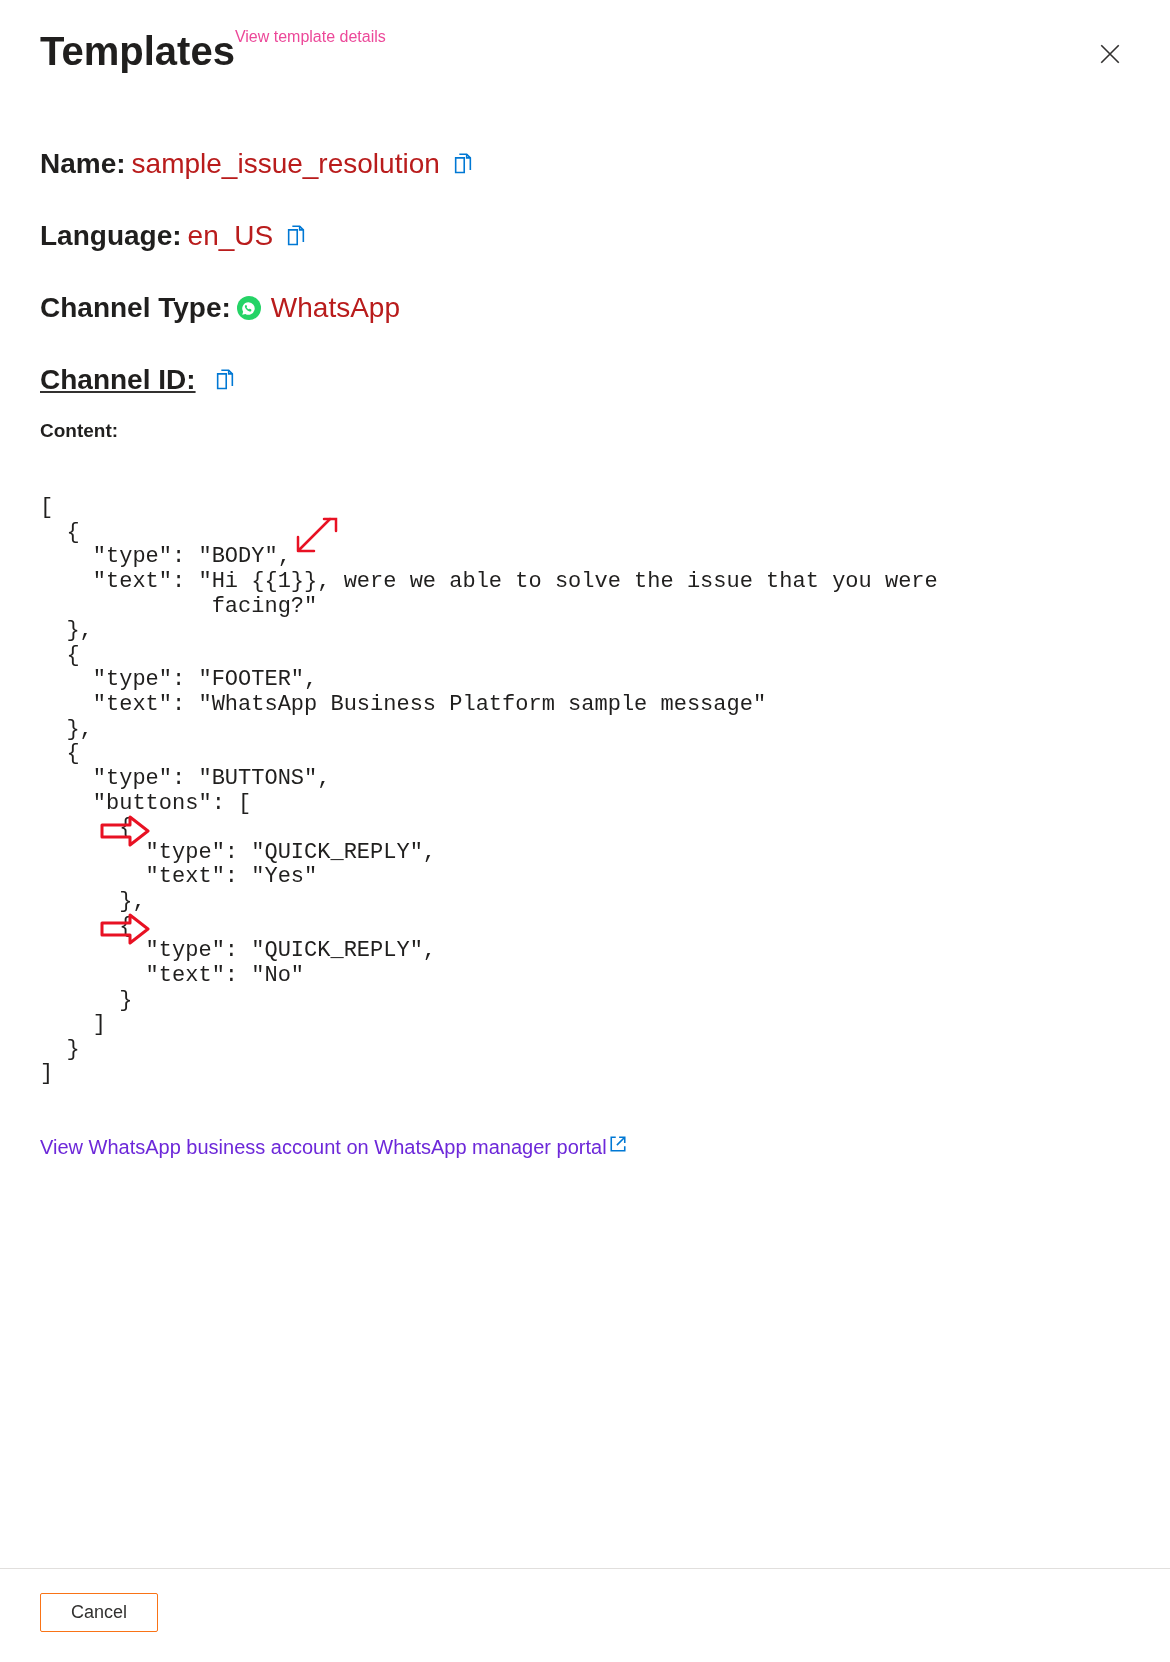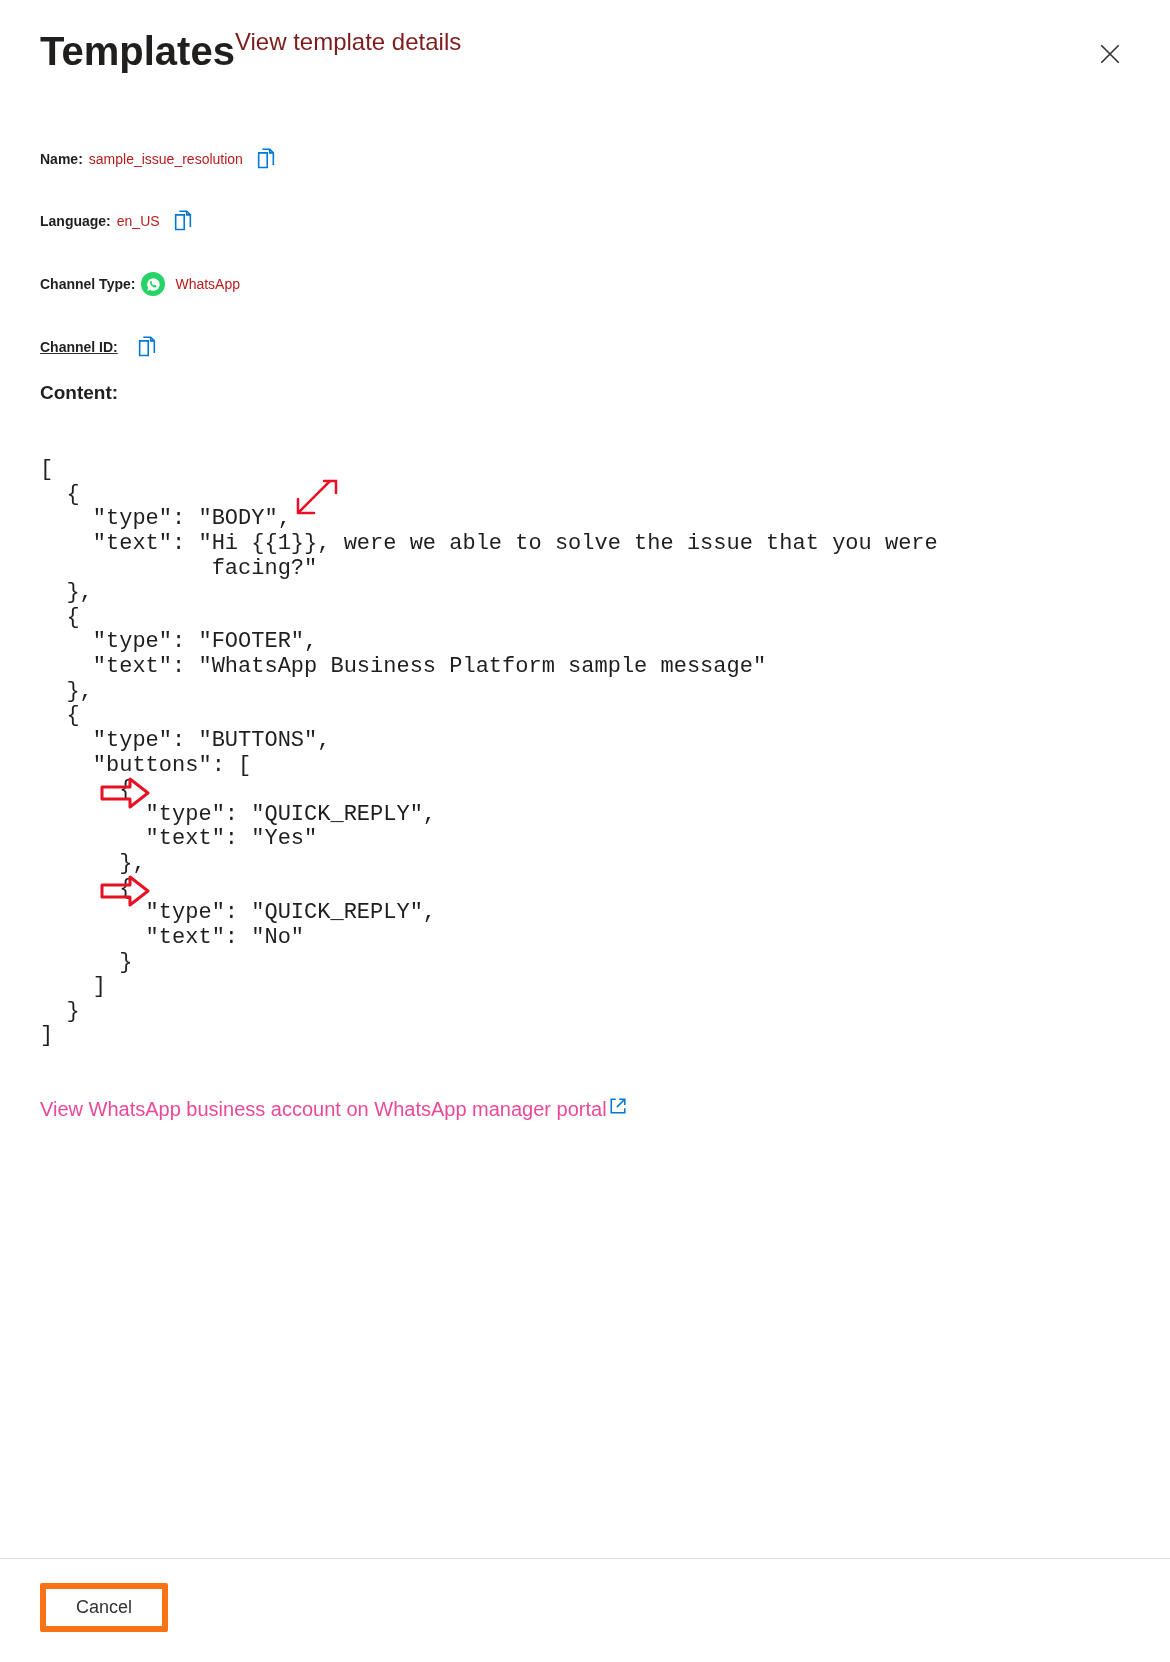--- a/index.html
+++ b/index.html
@@ -19,36 +19,36 @@
   }
   .title-block { display:flex; flex-direction:row; }
   h1.page-title {
     font-size: 40px;
     font-weight: 600;
     color: #201f1e;
     line-height: 1.15;
     margin-bottom: 4px;
   }
   .subtitle {
-    font-size: 24px;
-    color: #7f1d1d;
+    font-size: 16px;
+    color: #ec4899;
     font-weight: 400;
     text-align: center;
   }
   .close-btn {
     width: 40px; height: 40px;
     display:flex; align-items:center; justify-content:center;
     cursor:pointer; color:#323130;
     margin-top:6px;
   }
   .close-btn svg { width:20px; height:20px; }
   .fields { margin-top: 70px; }
   .field-row {
     display:flex; align-items:center;
-    font-size: 14px;
+    font-size: 28px;
     margin-bottom: 40px;
   }
   .field-row.last-field { margin-bottom: 24px; text-decoration: underline; }
   .field-label {
     font-weight: 700;
     color:#201f1e;
     margin-right: 6px;
   }
   .field-value { color:#b91c1c; font-weight:400; }
   .copy-icon {
@@ -89,35 +89,35 @@
     margin-top: 54px;
     letter-spacing: 0;
   }
   .annot { position:absolute; pointer-events:none; }
   .annot svg { display:block; }
   .link-row {
     margin-top: 48px;
     font-size: 20px;
   }
   .ext-link {
-    color:#ec4899;
+    color:#6d28d9;
     text-decoration:none;
     display:inline-flex;
     align-items:center;
   }
   .ext-link svg { width:18px; height:18px; margin-left:2px; margin-bottom:6px; }
   .footer {
     position:absolute;
     left:0; right:0; bottom:0;
     border-top:1px solid #e1dfdd;
     padding: 24px 40px 30px 40px;
     background:#fff;
   }
   .btn {
-    border:6px solid #f97316;
+    border:1px solid #f97316;
     background:#fff;
     color:#323130;
     font-size:18px;
     font-family:inherit;
     padding: 8px 30px;
     cursor:pointer;
     border-radius:2px;
   }
 </style>
 </head>

